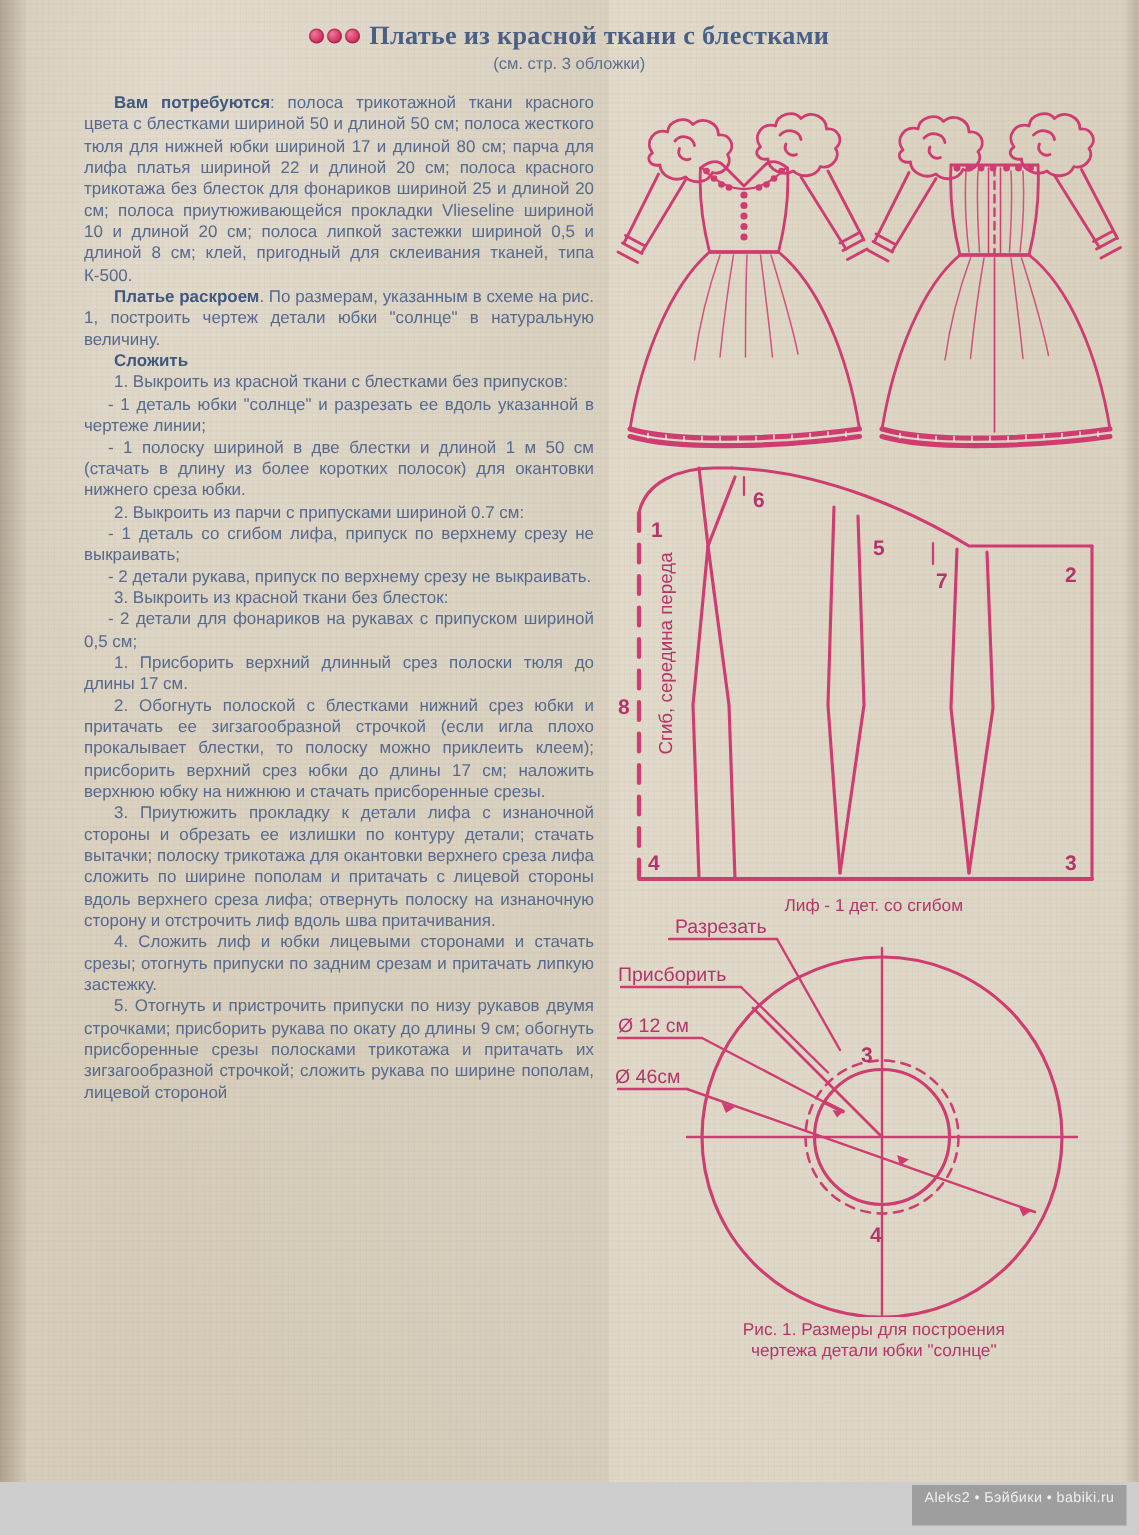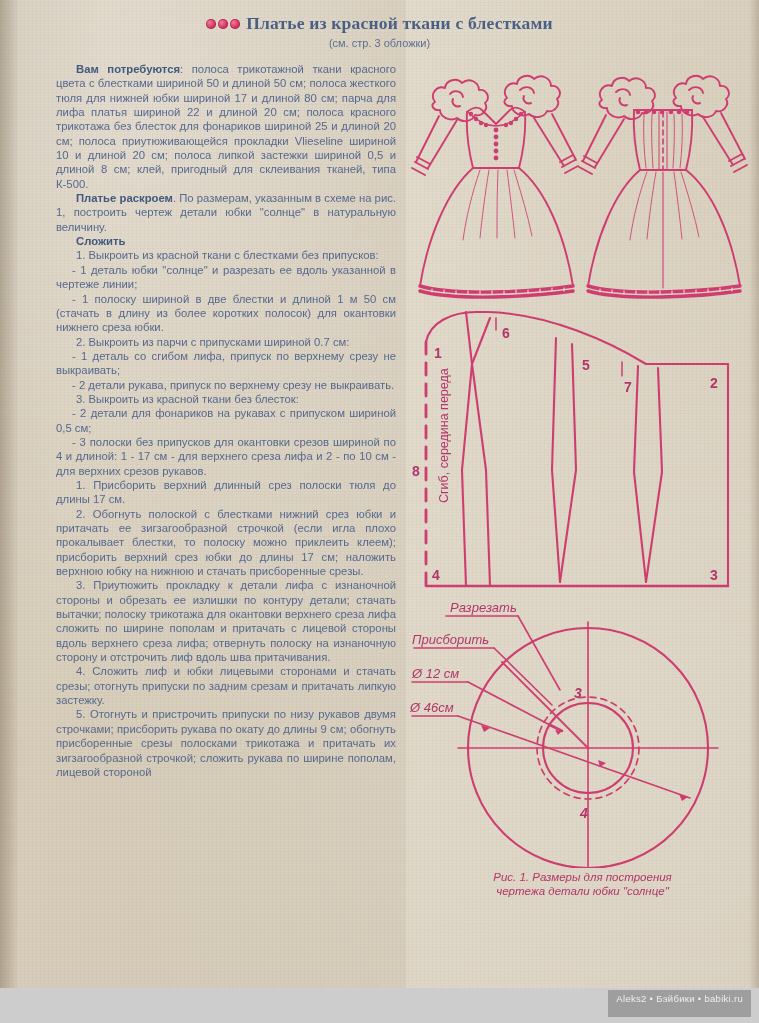--- a/index.html
+++ b/index.html
@@ -77,21 +77,21 @@
   
   .rcol{position:absolute;left:410px;top:58px;width:345px;}
 
   .dresses{position:relative;width:345px;height:248px;}
   .bodice-wrap{position:relative;width:345px;height:290px;margin-top:2px;}
   .cap{
     text-align:center;font-size:11.5px;color:#b3356a;
     font-family:"Liberation Sans", sans-serif;
     margin-top:2px;
   }
-  .circle-wrap{position:relative;width:345px;height:268px;margin-top:2px;font-style:italic;}
+  .circle-wrap{position:relative;width:345px;height:268px;margin-top:12px;}
   .fig-cap{
     text-align:center;font-size:11.5px;color:#b3356a;line-height:14px;
     margin-top:2px;
   }
 
   
   .wm{
     position:absolute;right:8px;bottom:6px;
     background:rgba(120,120,120,.55);
     color:#f0f0f0;font-size:9.5px;letter-spacing:.3px;
@@ -133,21 +133,20 @@
       <p><b>Платье раскроем</b>. По размерам, указанным в схеме на рис. 1, построить чертеж детали юбки "солнце" в натуральную величину.</p>
       <p class="head">Сложить</p>
       <p>1. Выкроить из красной ткани с блестками без припусков:</p>
       <p class="dash">- 1 деталь юбки "солнце" и разрезать ее вдоль указанной в  чертеже линии;</p>
       <p class="dash">- 1 полоску шириной в две блестки и длиной 1 м 50 см (стачать в длину из более коротких полосок) для окантовки нижнего среза юбки.</p>
       <p>2. Выкроить из парчи с припусками шириной 0.7 см:</p>
       <p class="dash">- 1 деталь со сгибом лифа, припуск по верхнему срезу не выкраивать;</p>
       <p class="dash">- 2 детали рукава, припуск по верхнему срезу не выкраивать.</p>
       <p>3. Выкроить из красной ткани без блесток:</p>
       <p class="dash">- 2 детали для фонариков на рукавах с припуском шириной 0,5 см;</p>
-      <p class="dash">- 3 полоски без припусков для окантовки срезов шириной по 4 и длиной: 1 - 17 см - для верхнего среза лифа и 2 - по 10 см - для верхних срезов рукавов.</p>
       <p>1. Присборить верхний длинный срез полоски тюля до длины 17 см.</p>
       <p>2. Обогнуть полоской с блестками нижний срез юбки и притачать ее зигзагообразной строчкой (если игла плохо прокалывает блестки, то полоску можно приклеить клеем); присборить верхний срез юбки до длины 17 см; наложить верхнюю юбку на нижнюю и стачать присборенные срезы.</p>
       <p>3. Приутюжить прокладку к детали лифа с изнаночной стороны и обрезать ее излишки по контуру детали; стачать вытачки; полоску трикотажа для окантовки верхнего среза лифа сложить по ширине пополам и притачать с лицевой стороны вдоль верхнего среза лифа; отвернуть полоску на изнаночную сторону и отстрочить лиф вдоль шва притачивания.</p>
       <p>4. Сложить лиф и юбки лицевыми сторонами и стачать срезы; отогнуть припуски по задним срезам и притачать липкую застежку.</p>
       <p>5. Отогнуть и пристрочить припуски по низу рукавов двумя строчками; присборить рукава по окату до длины 9 см; обогнуть присборенные срезы полосками трикотажа и притачать их зигзагообразной строчкой; сложить рукава по ширине пополам, лицевой стороной</p>
     </div>
 
   <div class="rcol">
 
     <div class="dresses">
@@ -328,20 +327,21 @@
           <text x="300" y="272">3</text>
           <text x="22" y="272">4</text>
           <text x="172" y="62">5</text>
           <text x="92" y="30">6</text>
           <text x="214" y="84">7</text>
           <text x="2" y="168">8</text>
         </g>
 
         <text x="38" y="195" fill="#b3356a" font-family="Liberation Sans, sans-serif" font-size="12.5" transform="rotate(-90 38 195)">Сгиб, середина переда</text>
       </svg>
+      <div class="cap">Лиф - 1 дет. со сгибом</div>
     </div>
 
     <div class="circle-wrap">
       <svg width="345" height="268" viewBox="0 0 345 268">
         <g class="pink" stroke-width="2.1" stroke-linecap="round">
 
           <circle cx="178" cy="148" r="120"></circle>
 
           <circle cx="178" cy="148" r="45"></circle>
 

